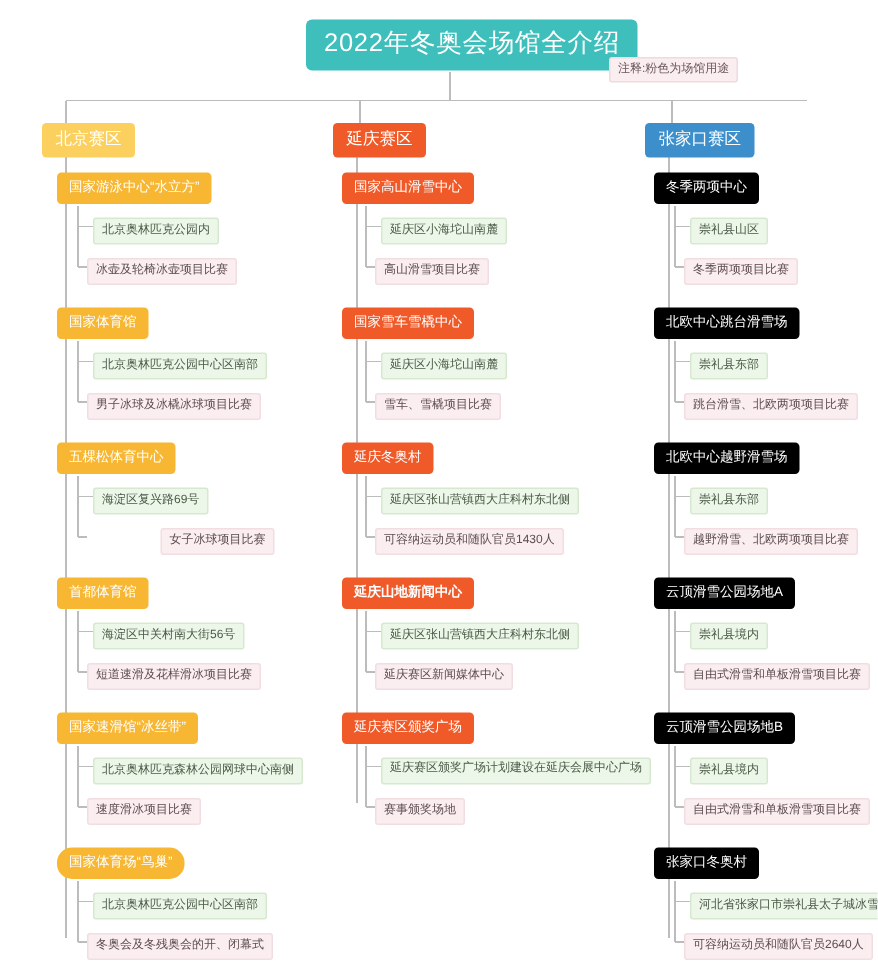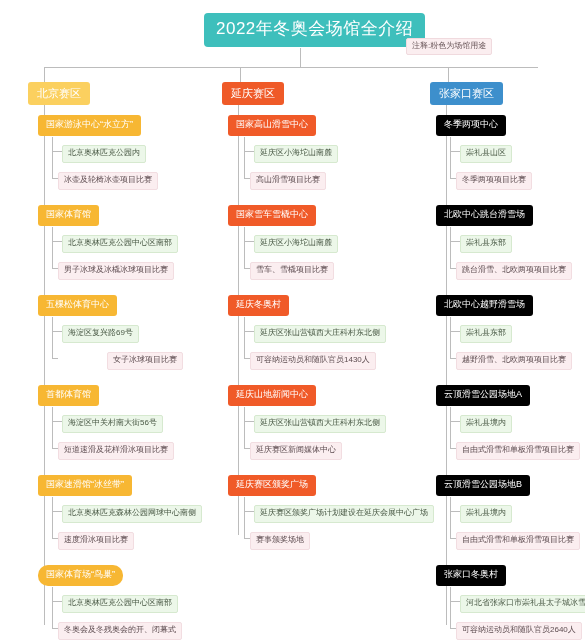--- a/index.html
+++ b/index.html
@@ -206,21 +206,21 @@
       <div class="node region yanqing" style="left: 222px; top: 82px;">延庆赛区</div>
       <div class="node venue yanqing" style="left: 228px; top: 115px;">国家高山滑雪中心</div>
       <div class="node leaf place" style="left: 254px; top: 145px;">延庆区小海坨山南麓</div>
       <div class="node leaf use" style="left: 250px; top: 172px;">高山滑雪项目比赛</div>
       <div class="node venue yanqing" style="left: 228px; top: 205px;">国家雪车雪橇中心</div>
       <div class="node leaf place" style="left: 254px; top: 235px;">延庆区小海坨山南麓</div>
       <div class="node leaf use" style="left: 250px; top: 262px;">雪车、雪橇项目比赛</div>
       <div class="node venue yanqing" style="left: 228px; top: 295px;">延庆冬奥村</div>
       <div class="node leaf place" style="left: 254px; top: 325px;">延庆区张山营镇西大庄科村东北侧</div>
       <div class="node leaf use" style="left: 250px; top: 352px;">可容纳运动员和随队官员1430人</div>
-      <div class="node venue yanqing" style="left: 228px; top: 385px;">延庆山地新闻中心</div>
+      <div class="node venue yanqing" style="left: 228px; top: 385px; font-weight: bold;">延庆山地新闻中心</div>
       <div class="node leaf place" style="left: 254px; top: 415px;">延庆区张山营镇西大庄科村东北侧</div>
       <div class="node leaf use" style="left: 250px; top: 442px;">延庆赛区新闻媒体中心</div>
       <div class="node venue yanqing" style="left: 228px; top: 475px;">延庆赛区颁奖广场</div>
       <div class="node leaf place" style="left: 254px; top: 505px; font-family: Liberation Mono, monospace;">延庆赛区颁奖广场计划建设在延庆会展中心广场</div>
       <div class="node leaf use" style="left: 250px; top: 532px;">赛事颁奖场地</div>
       <div class="node region zjk" style="left: 430px; top: 82px;">张家口赛区</div>
       <div class="node venue zjk" style="left: 436px; top: 115px;">冬季两项中心</div>
       <div class="node leaf place" style="left: 460px; top: 145px;">崇礼县山区</div>
       <div class="node leaf use" style="left: 456px; top: 172px;">冬季两项项目比赛</div>
       <div class="node venue zjk" style="left: 436px; top: 205px;">北欧中心跳台滑雪场</div>

